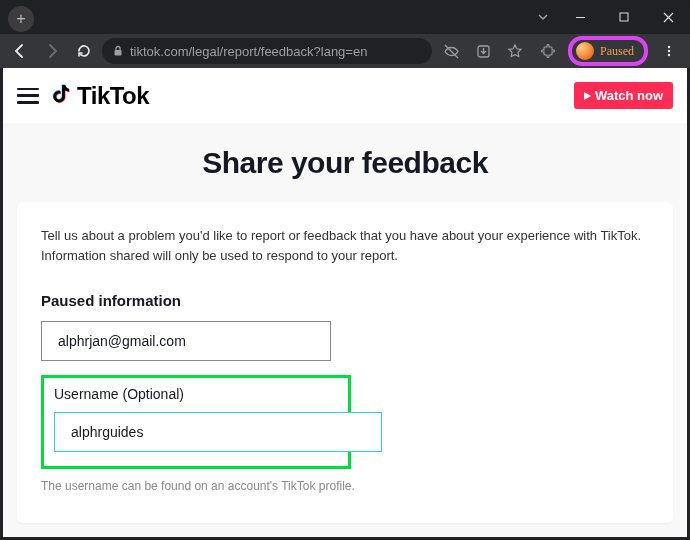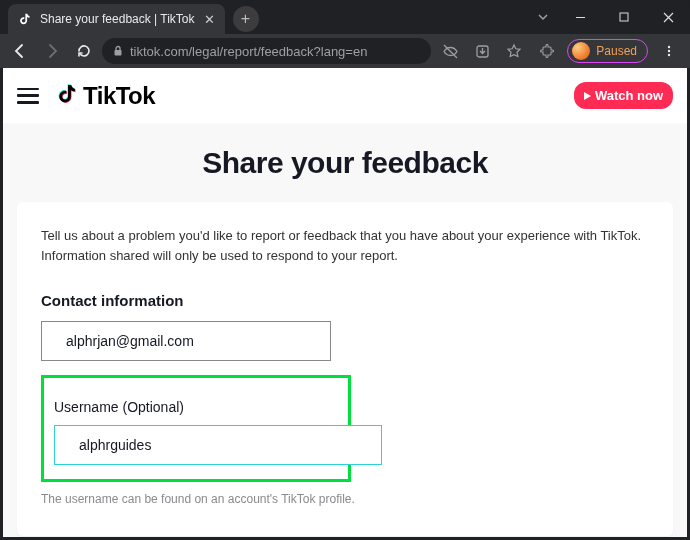--- a/index.html
+++ b/index.html
@@ -19,62 +19,53 @@
 
   
   .addrrow { height: 34px; background: #35363a; display: flex; align-items: center; padding: 0 6px; gap: 4px; }
   .navbtn { width: 28px; height: 28px; display: flex; align-items: center; justify-content: center; color: #9aa0a6; border-radius: 50%; }
   .navbtn.enabled { color: #e8eaed; }
   .omnibox { flex: 1; height: 26px; background: #202124; border-radius: 13px; display: flex; align-items: center; padding: 0 10px; color: #9aa0a6; font-size: 13px; gap: 6px; }
   .omnibox .lock { color: #9aa0a6; }
   .omnibox .urltext { flex: 1; white-space: nowrap; overflow: hidden; }
   .righticons { display: flex; align-items: center; gap: 2px; }
   .ricon { width: 30px; height: 28px; display:flex; align-items:center; justify-content:center; color:#9aa0a6; }
-  .profilechip { display:flex; align-items:center; gap:6px; border:1px solid #d946ef; border-radius: 14px; padding: 2px 10px 2px 4px; color:#f0a050; font-size:12px; margin: 0 4px; }
+  .profilechip { display:flex; align-items:center; gap:6px; border:4px solid #d946ef; border-radius: 14px; padding: 2px 10px 2px 4px; color:#f0a050; font-size:12px; margin: 0 4px; font-family: Liberation Serif, serif; }
   .avatar { width:18px; height:18px; border-radius:50%; background: radial-gradient(circle at 30% 30%, #ffcc80, #e65100); }
 
   
   .viewport { position: absolute; left:3px; right:3px; top:68px; bottom:3px; background: #f8f8f8; overflow: hidden; }
   .siteheader { height: 56px; background: #fff; display: flex; align-items: center; padding: 0 14px; justify-content: space-between; border-bottom: 1px solid rgba(0,0,0,0.02); }
-  .siteheader .left { display:flex; align-items:center; gap: 18px; }
+  .siteheader .left { display:flex; align-items:center; gap: 12px; }
   .hamburger { width: 22px; height: 16px; display:flex; flex-direction:column; justify-content:space-between; }
   .hamburger span { height:2.5px; background:#161823; border-radius:1px; }
   .logo { display:flex; align-items:center; gap:4px; font-weight: 800; font-size: 24px; color:#000; letter-spacing: -0.5px; }
   .logo-note { width:22px; height:26px; position:relative; }
-  .watchbtn { background:#fe2c55; color:#fff; font-size:13px; font-weight:600; padding: 6px 10px; border-radius: 12px; display:flex; align-items:center; gap:4px; }
+  .watchbtn { background:#fe2c55; color:#fff; font-size:13px; font-weight:600; padding: 6px 10px; border-radius: 3px; display:flex; align-items:center; gap:4px; }
   .watchbtn .play { width:0; height:0; border-left:7px solid #fff; border-top:4px solid transparent; border-bottom:4px solid transparent; }
 
   .pagebody { padding: 22px 0 0 0; }
   .pagetitle { text-align:center; font-size: 30px; font-weight: 700; color:#161823; letter-spacing: -0.5px; }
   .card { background:#fff; margin: 22px 14px 0 14px; border-radius: 6px; padding: 24px 24px 30px 24px; box-shadow: 0 1px 2px rgba(0,0,0,0.04); }
   .intro { font-size: 13px; color:#333; line-height: 1.55; }
   .section-h { font-size: 15px; font-weight: 700; color:#161823; margin-top: 26px; }
   .field-label { font-size: 14px; color:#161823; margin-top: 22px; }
   .req { color:#fe2c55; }
-  .textinput { width: 290px; height: 40px; border: 1px solid #888; font-size: 14px; padding: 0 24px; margin-top: 12px; background:#fff; color:#161823; outline:none; }
+  .textinput { width: 290px; height: 40px; border: 1px solid #888; font-size: 14px; padding: 0 16px; margin-top: 12px; background:#fff; color:#161823; outline:none; }
   .highlight-box { border: 3px solid #00e03c; padding: 8px 10px 14px 10px; margin-top: 14px; width: 310px; }
-  .highlight-box .field-label { margin-top: 13px; }
+  .highlight-box .field-label { margin-top: 0; }
   .highlight-box .textinput { border: 1px solid #2bd4d4; width: 328px; margin-top: 10px; }
   .hint { font-size: 12px; color: #8a8a8e; margin-top: 10px; }
 
   svg { display:block; }
 </style>
 </head>
 <body>
 
 <div class="titlebar">
-  <div class="tab">
-    <span class="favicon">
-      <svg viewBox="0 0 24 24" width="14" height="14">
-          <path fill="#fff" d="M16 3c.3 2 1.8 3.6 3.8 3.9v3c-1.5.1-3-.4-4.2-1.3v6.3c0 3.3-2.7 6-6 6s-6-2.7-6-6 2.7-6 6-6c.4 0 .8 0 1.2.1v3.1c-.4-.2-.8-.2-1.2-.2-1.6 0-3 1.3-3 3s1.3 3 3 3 3-1.3 3-3V3h3.4z"></path>
-        </svg>
-    </span>
-    <span class="tabtitle">Share your feedback | TikTok</span>
-    <span class="tabclose">✕</span>
-  </div>
   <div class="newtab">+</div>
   <div class="winctrls">
     <div class="chev">
       <svg width="12" height="12" viewBox="0 0 12 12">
           <path d="M2 4l4 4 4-4" stroke="#9aa0a6" stroke-width="1.5" fill="none"></path>
         </svg>
     </div>
     <div class="winbtn">
       <svg width="11" height="11">
           <line x1="1" y1="5.5" x2="10" y2="5.5" stroke="#ddd" stroke-width="1"></line>
@@ -178,21 +169,21 @@
       <span>Watch now</span>
     </div>
   </div>
 
   <div class="pagebody">
     <h1 class="pagetitle">Share your feedback</h1>
 
     <div class="card">
       <p class="intro">Tell us about a problem you'd like to report or feedback that you have about your experience with TikTok. Information shared will only be used to respond to your report.</p>
 
-      <div class="section-h">Contact information</div>
+      <div class="section-h">Paused information</div>
 
       <input class="textinput" type="text" value="alphrjan@gmail.com" style="">
 
       <div class="highlight-box">
         <div class="field-label">Username (Optional)</div>
         <input class="textinput" type="text" value="alphrguides" style="">
       </div>
       <div class="hint">The username can be found on an account's TikTok profile.</div>
 
       

